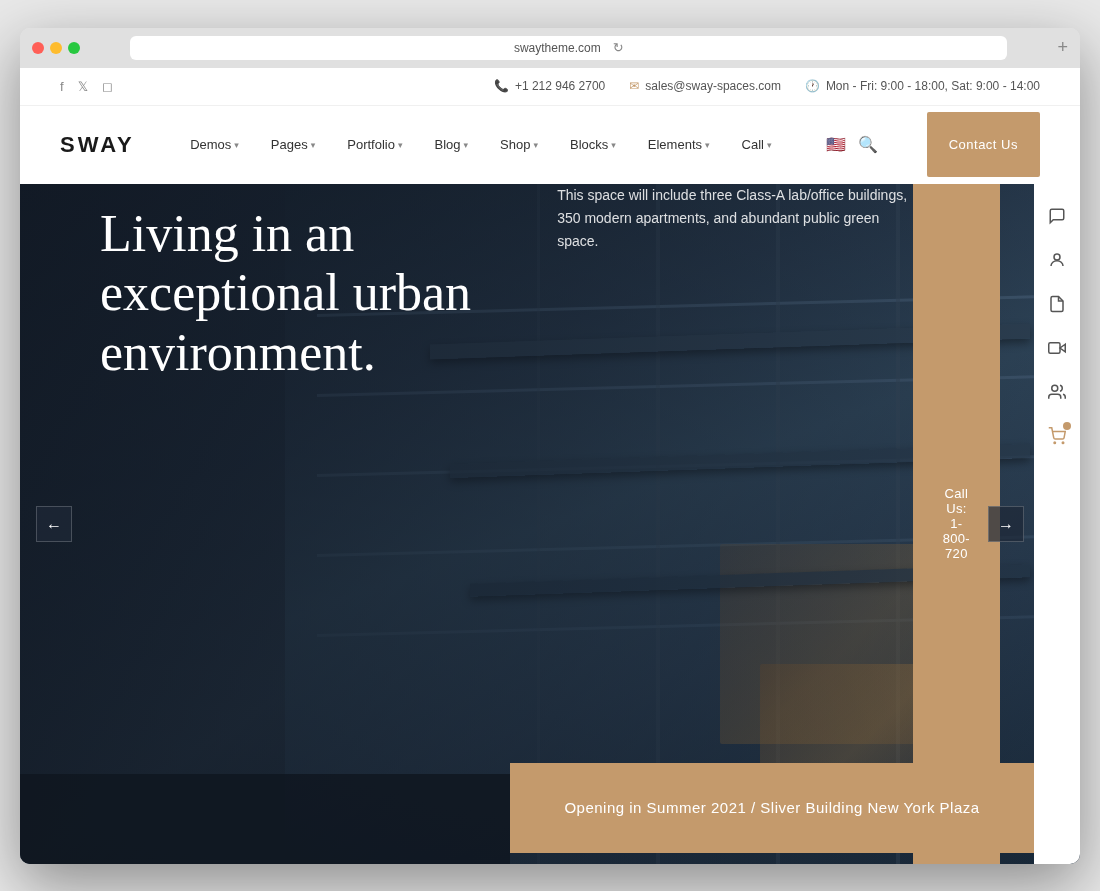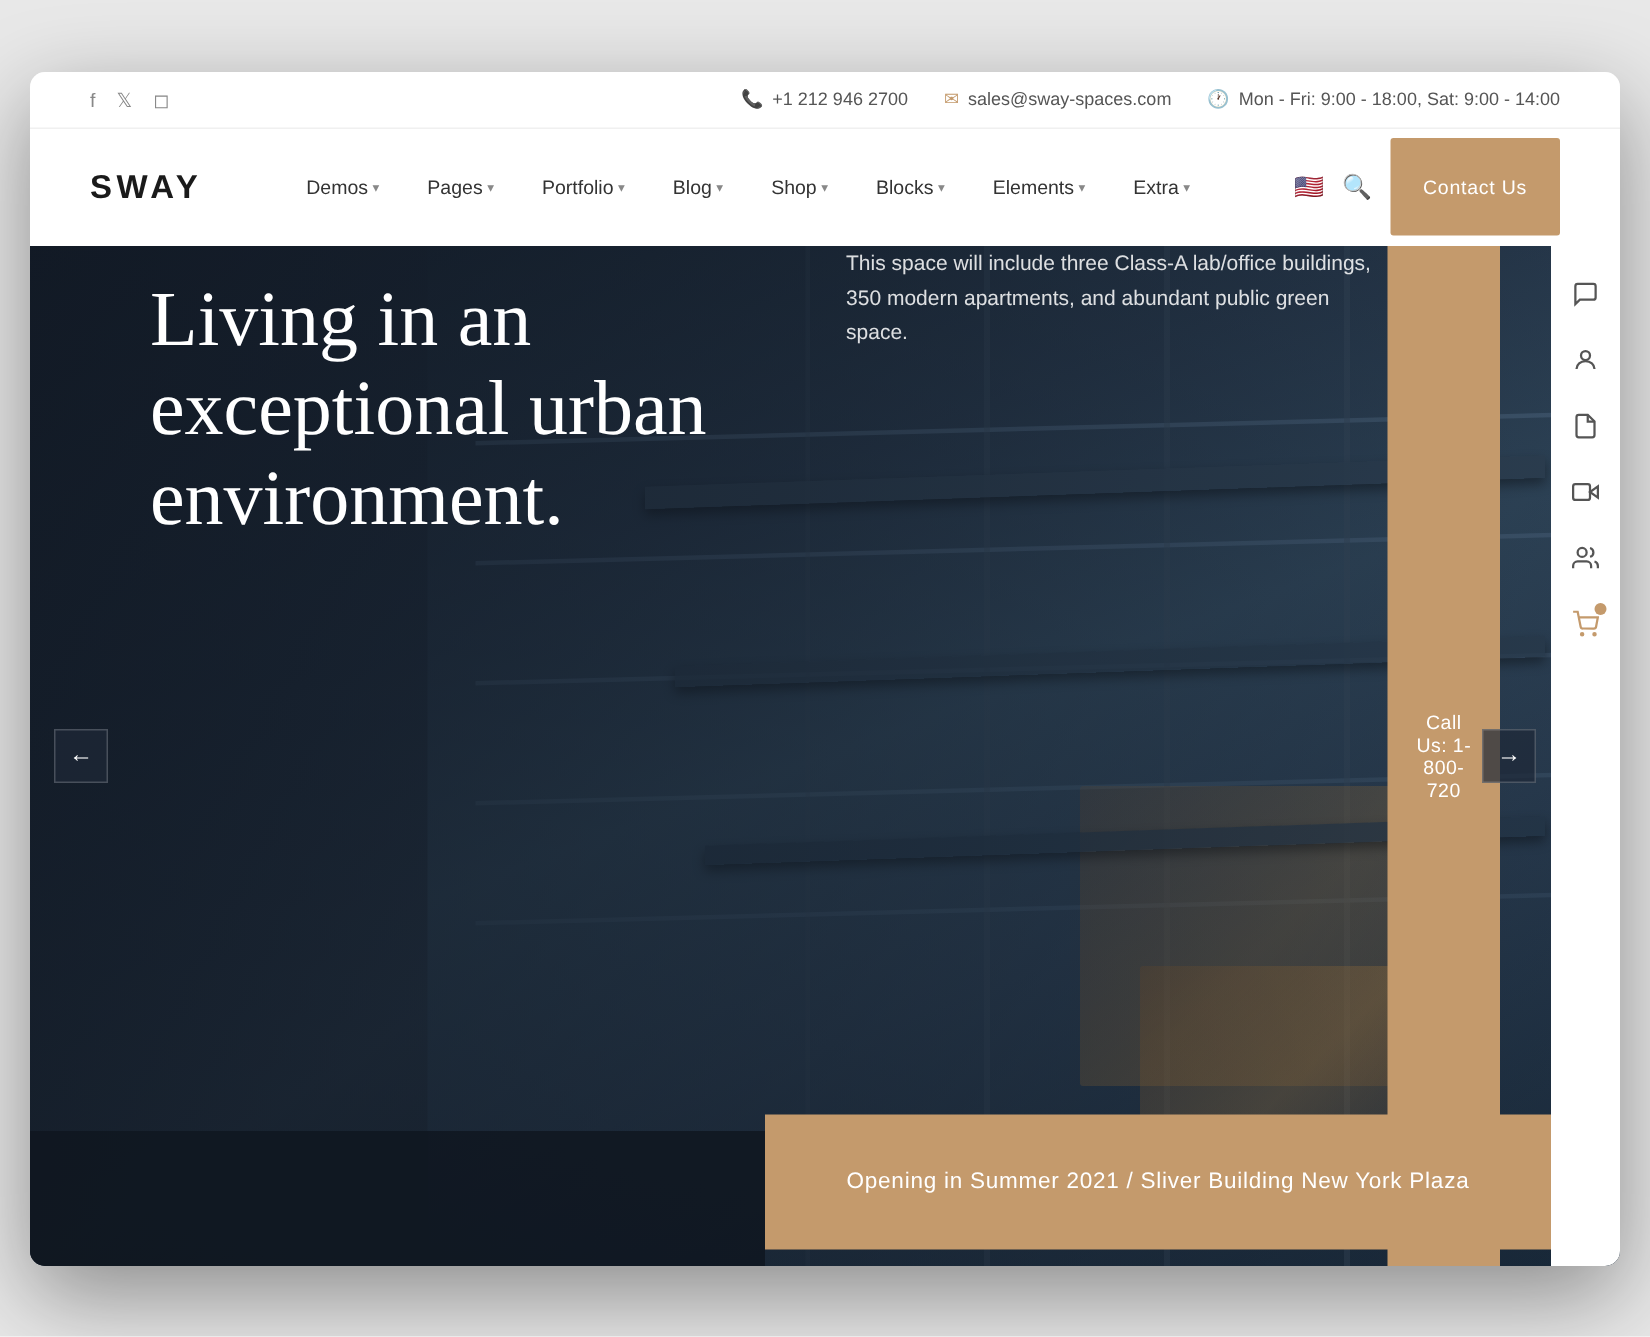--- a/index.html
+++ b/index.html
@@ -174,20 +174,21 @@
     .contact-btn {
       background: #c49a6c;
       color: white;
       border: none;
       padding: 25px 22px;
       font-size: 13px;
       font-weight: 500;
       cursor: pointer;
       border-radius: 2px;
       letter-spacing: 0.5px;
+      margin-left: 36px;
     }
 
     
     .hero {
       position: relative;
       height: 680px;
       overflow: hidden;
     }
 
     .hero-bg {
@@ -254,21 +255,21 @@
 
     .hero-buttons {
       display: flex;
       gap: 0;
     }
 
     .btn-call {
       background: #c49a6c;
       color: white;
       border: none;
-      padding: 16px 18px;
+      padding: 16px 30px;
       font-size: 13px;
       font-weight: 500;
       cursor: pointer;
       letter-spacing: 0.3px;
     }
 
     .btn-learn {
       background: rgba(30,40,55,0.85);
       color: white;
       border: none;
@@ -376,20 +377,32 @@
       height: 90px;
       background: rgba(15,22,32,0.85);
     }
 
   </style>
 </head>
 <body>
 
 <div class="browser-window">
 
+  <div class="browser-chrome">
+    <div class="traffic-lights">
+      <div class="traffic-light tl-red"></div>
+      <div class="traffic-light tl-yellow"></div>
+      <div class="traffic-light tl-green"></div>
+    </div>
+    <div class="address-bar">
+      <span>swaytheme.com</span>
+      <span class="refresh-icon">↻</span>
+    </div>
+    <span class="new-tab-btn">+</span>
+  </div>
 
   <div class="website">
 
     <div class="top-bar">
       <div class="social-icons">
         <span class="social-icon">f</span>
         <span class="social-icon">𝕏</span>
         <span class="social-icon">◻</span>
       </div>
       <div class="contact-info">
@@ -434,21 +447,21 @@
         </div>
         <div class="nav-item">
           <span>Blocks</span>
           <span class="nav-chevron">▾</span>
         </div>
         <div class="nav-item">
           <span>Elements</span>
           <span class="nav-chevron">▾</span>
         </div>
         <div class="nav-item">
-          <span>Extra</span>
+          <span>Call</span>
           <span class="nav-chevron">▾</span>
         </div>
       </div>
 
       <div class="nav-right">
         <span class="flag-icon">🇺🇸</span>
         <span class="search-icon">🔍</span>
         <button class="contact-btn">Contact Us</button>
       </div>
     </div>

